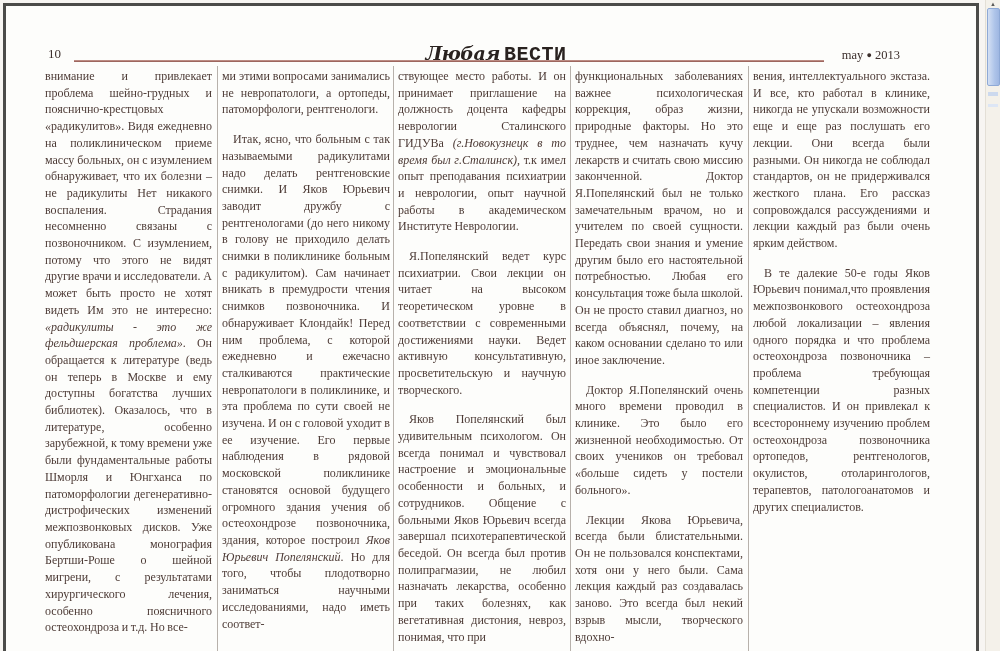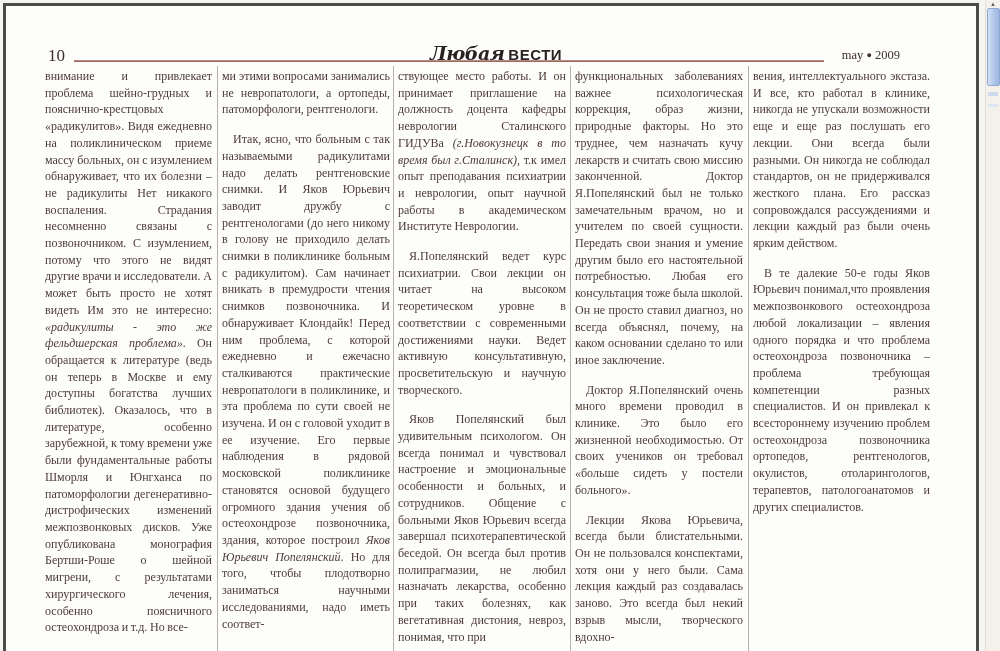--- a/index.html
+++ b/index.html
@@ -13,38 +13,38 @@
     position:absolute;left:3px;top:3px;width:976px;height:700px;
     box-sizing:border-box;
     background:#fdfdfb;
     border:3px solid var(--page-border,#4b4b49);
     border-bottom:none;
   }
   .page-inner{position:absolute;left:0;top:0;right:0;bottom:0;}
   
   .pagenum{
     position:absolute;left:42px;top:40px;
-    font-size:17px;color:#3c2f2c;
+    font-size:13px;color:#3c2f2c;
   }
   .header-rule{
     position:absolute;left:68px;top:54px;width:750px;height:2px;
     background:linear-gradient(to bottom,#cc9e96,var(--rule,#8e544c));
   }
   .masthead{
     position:absolute;left:260px;top:36px;width:460px;
     text-align:center;white-space:nowrap;color:#29221f;
   }
   .masthead .script{
     font-family:"DejaVu Serif", serif;
     font-style:italic;font-weight:bold;font-size:19px;letter-spacing:-0.5px;
     margin-right:4px;
   }
   .masthead .boldname{
-    font-family:Liberation Sans, sans-serif;
-    font-weight:bold;font-size:15px;letter-spacing:0.5px;
+    font-family:Liberation Mono, monospace;
+    font-weight:bold;font-size:20px;letter-spacing:0.5px;
   }
   .issue-date{
     position:absolute;right:76px;top:42px;
     font-size:12.5px;color:#3c2f2c;white-space:nowrap;
   }
   .issue-date .dot{font-size:9px;vertical-align:1px;}
   
   .columns{
     position:absolute;left:39px;top:60px;width:895px;height:600px;
   }
@@ -100,21 +100,21 @@
 
     <div class="header-rule"></div>
 
     <div class="masthead">
       <span class="script">Любая</span><span class="boldname">ВЕСТИ</span>
     </div>
 
     <div class="issue-date">
       <span>may</span>
       <span class="dot">●</span>
-      <span>2009</span>
+      <span>2013</span>
     </div>
 
     <div class="columns">
       <div class="vrule r1"></div>
       <div class="vrule r2"></div>
       <div class="vrule r3"></div>
       <div class="vrule r4"></div>
 
       <div class="col c1">
           <p class="para"><span>внимание и привлекает проблема шейно-грудных и пояснично-крестцовых «радикулитов». Видя ежедневно на поликлиническом приеме массу больных, он с изумлением обнаруживает, что их болезни – не радикулиты Нет никакого воспаления. Страдания несомненно связаны с позвоночником. С изумлением, потому что этого не видят другие врачи и исследователи. А может быть просто не хотят видеть Им это не интересно: </span><span class="it">«радикулиты - это же фельдшерская проблема»</span><span>. Он обращается к литературе (ведь он теперь в Москве и ему доступны богатства лучших библиотек). Оказалось, что в литературе, особенно зарубежной, к тому времени уже были фундаментальные работы Шморля и Юнгханса по патоморфологии дегенеративно-дистрофических изменений межпозвонковых дисков. Уже опубликована монография Бертши-Роше о шейной мигрени, с результатами хирургического лечения, особенно поясничного остеохондроза и т.д. Но все-</span></p>

